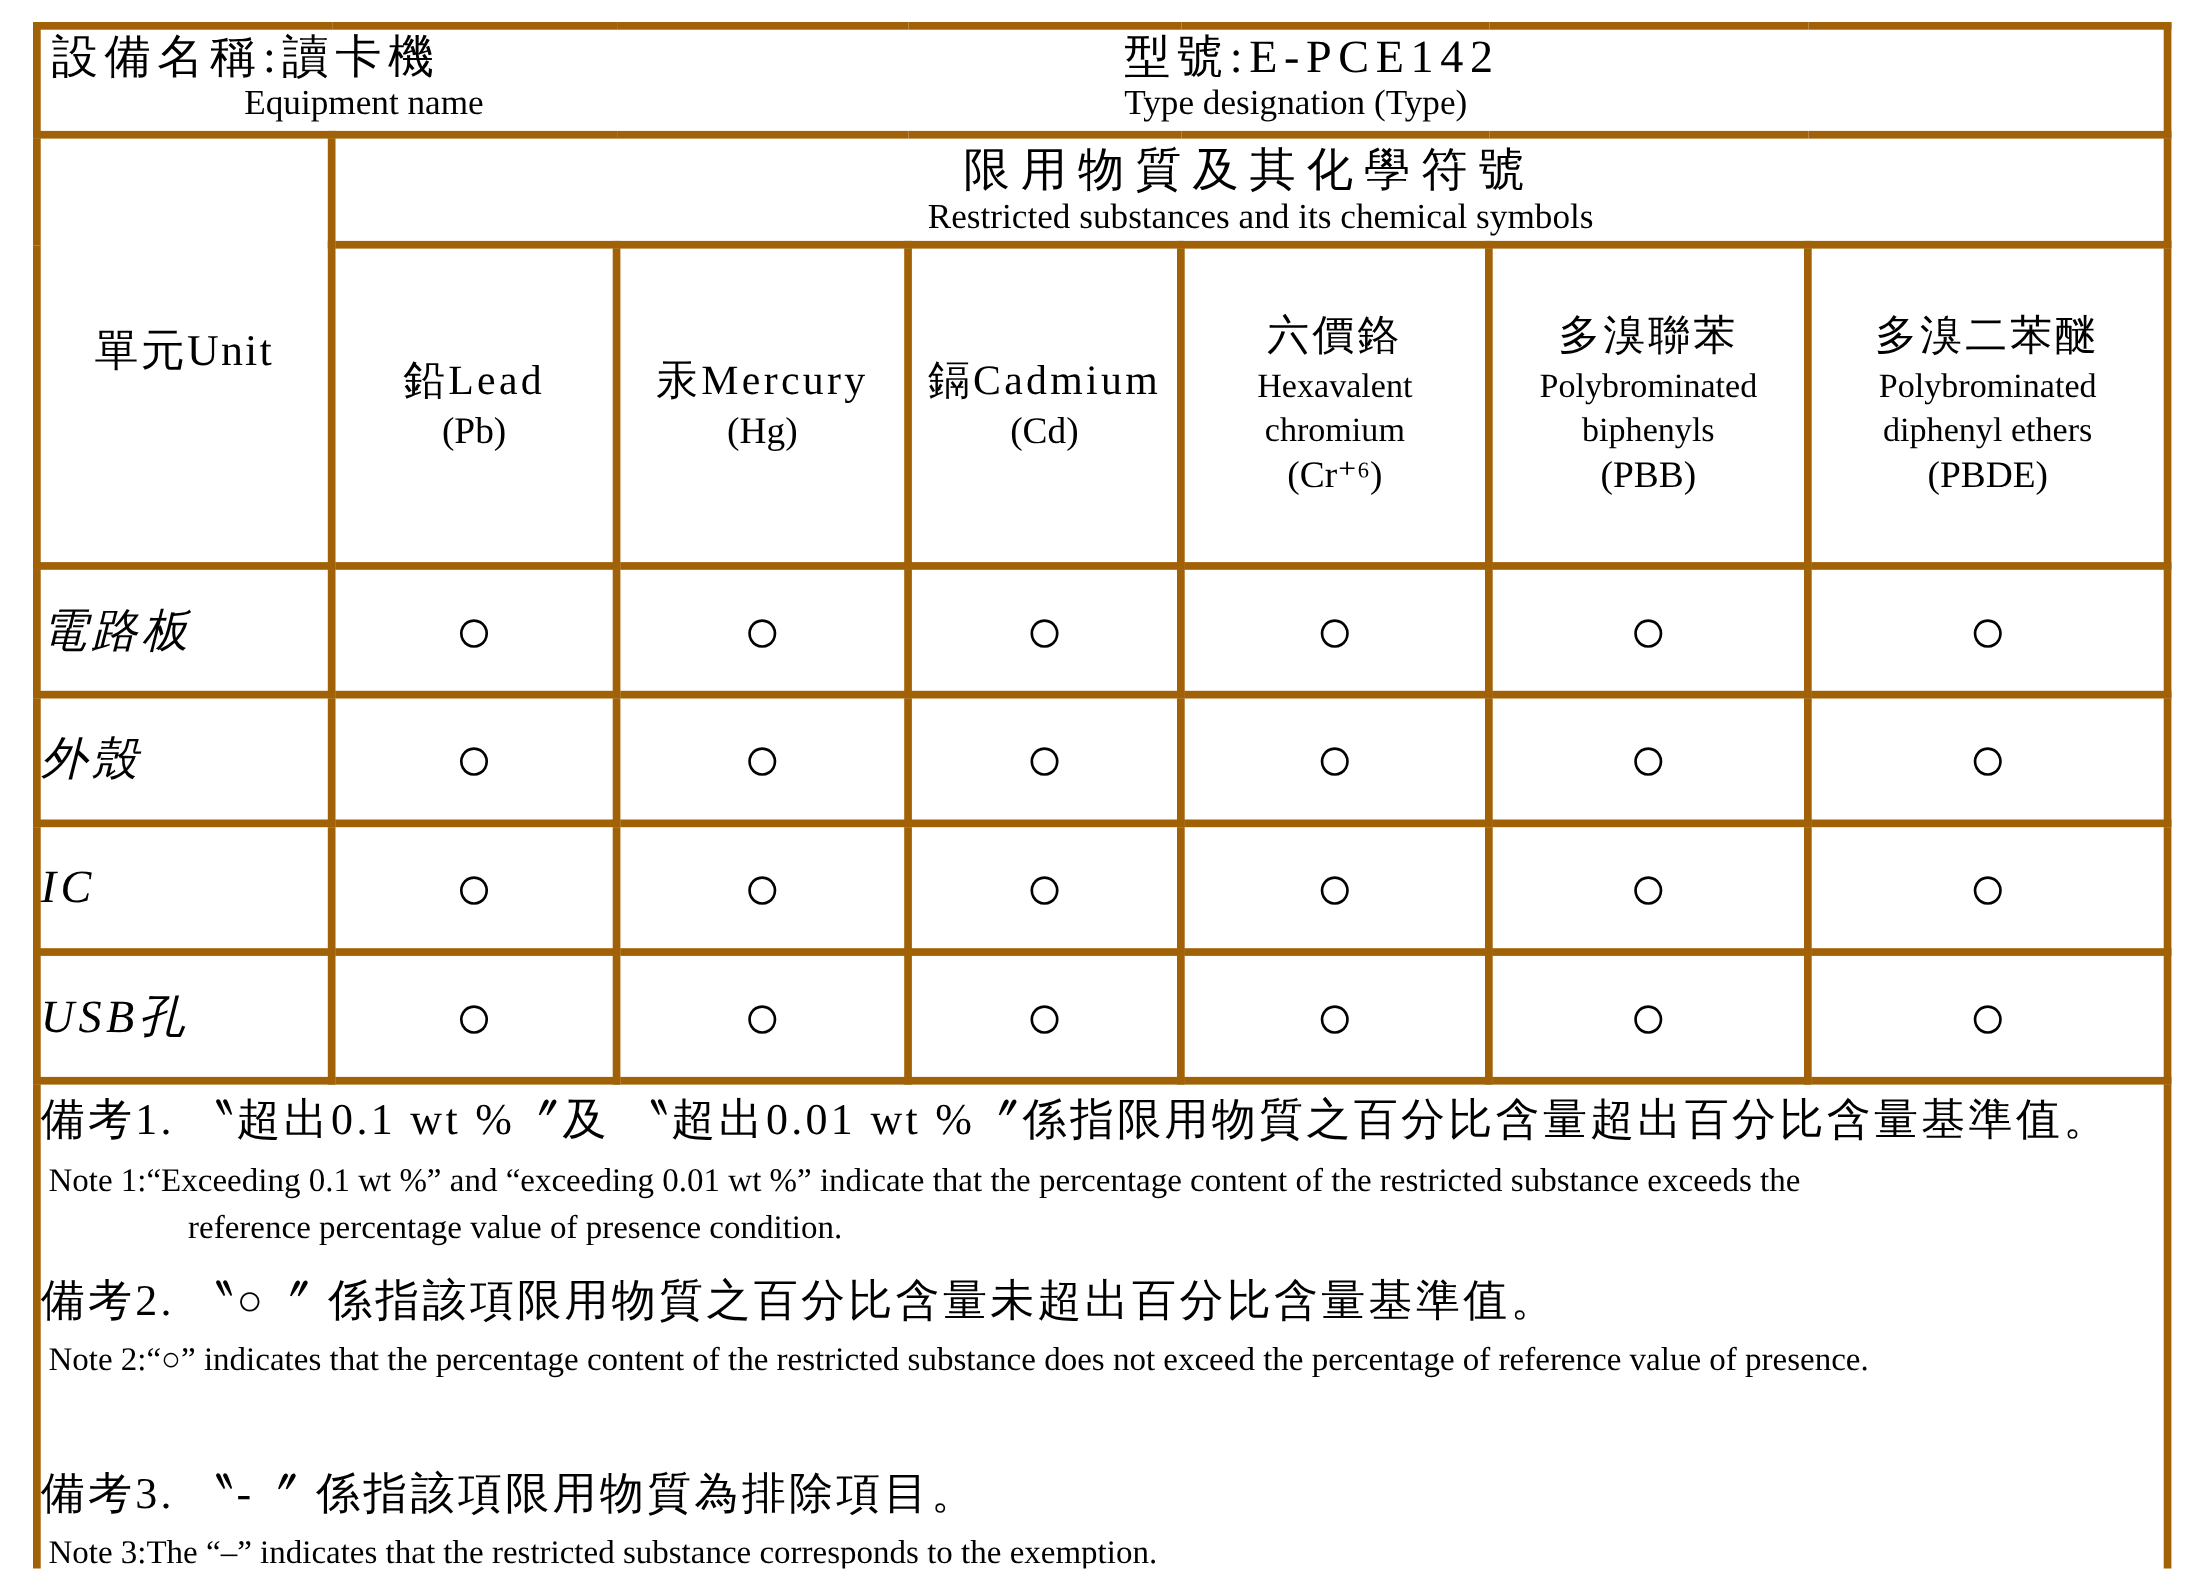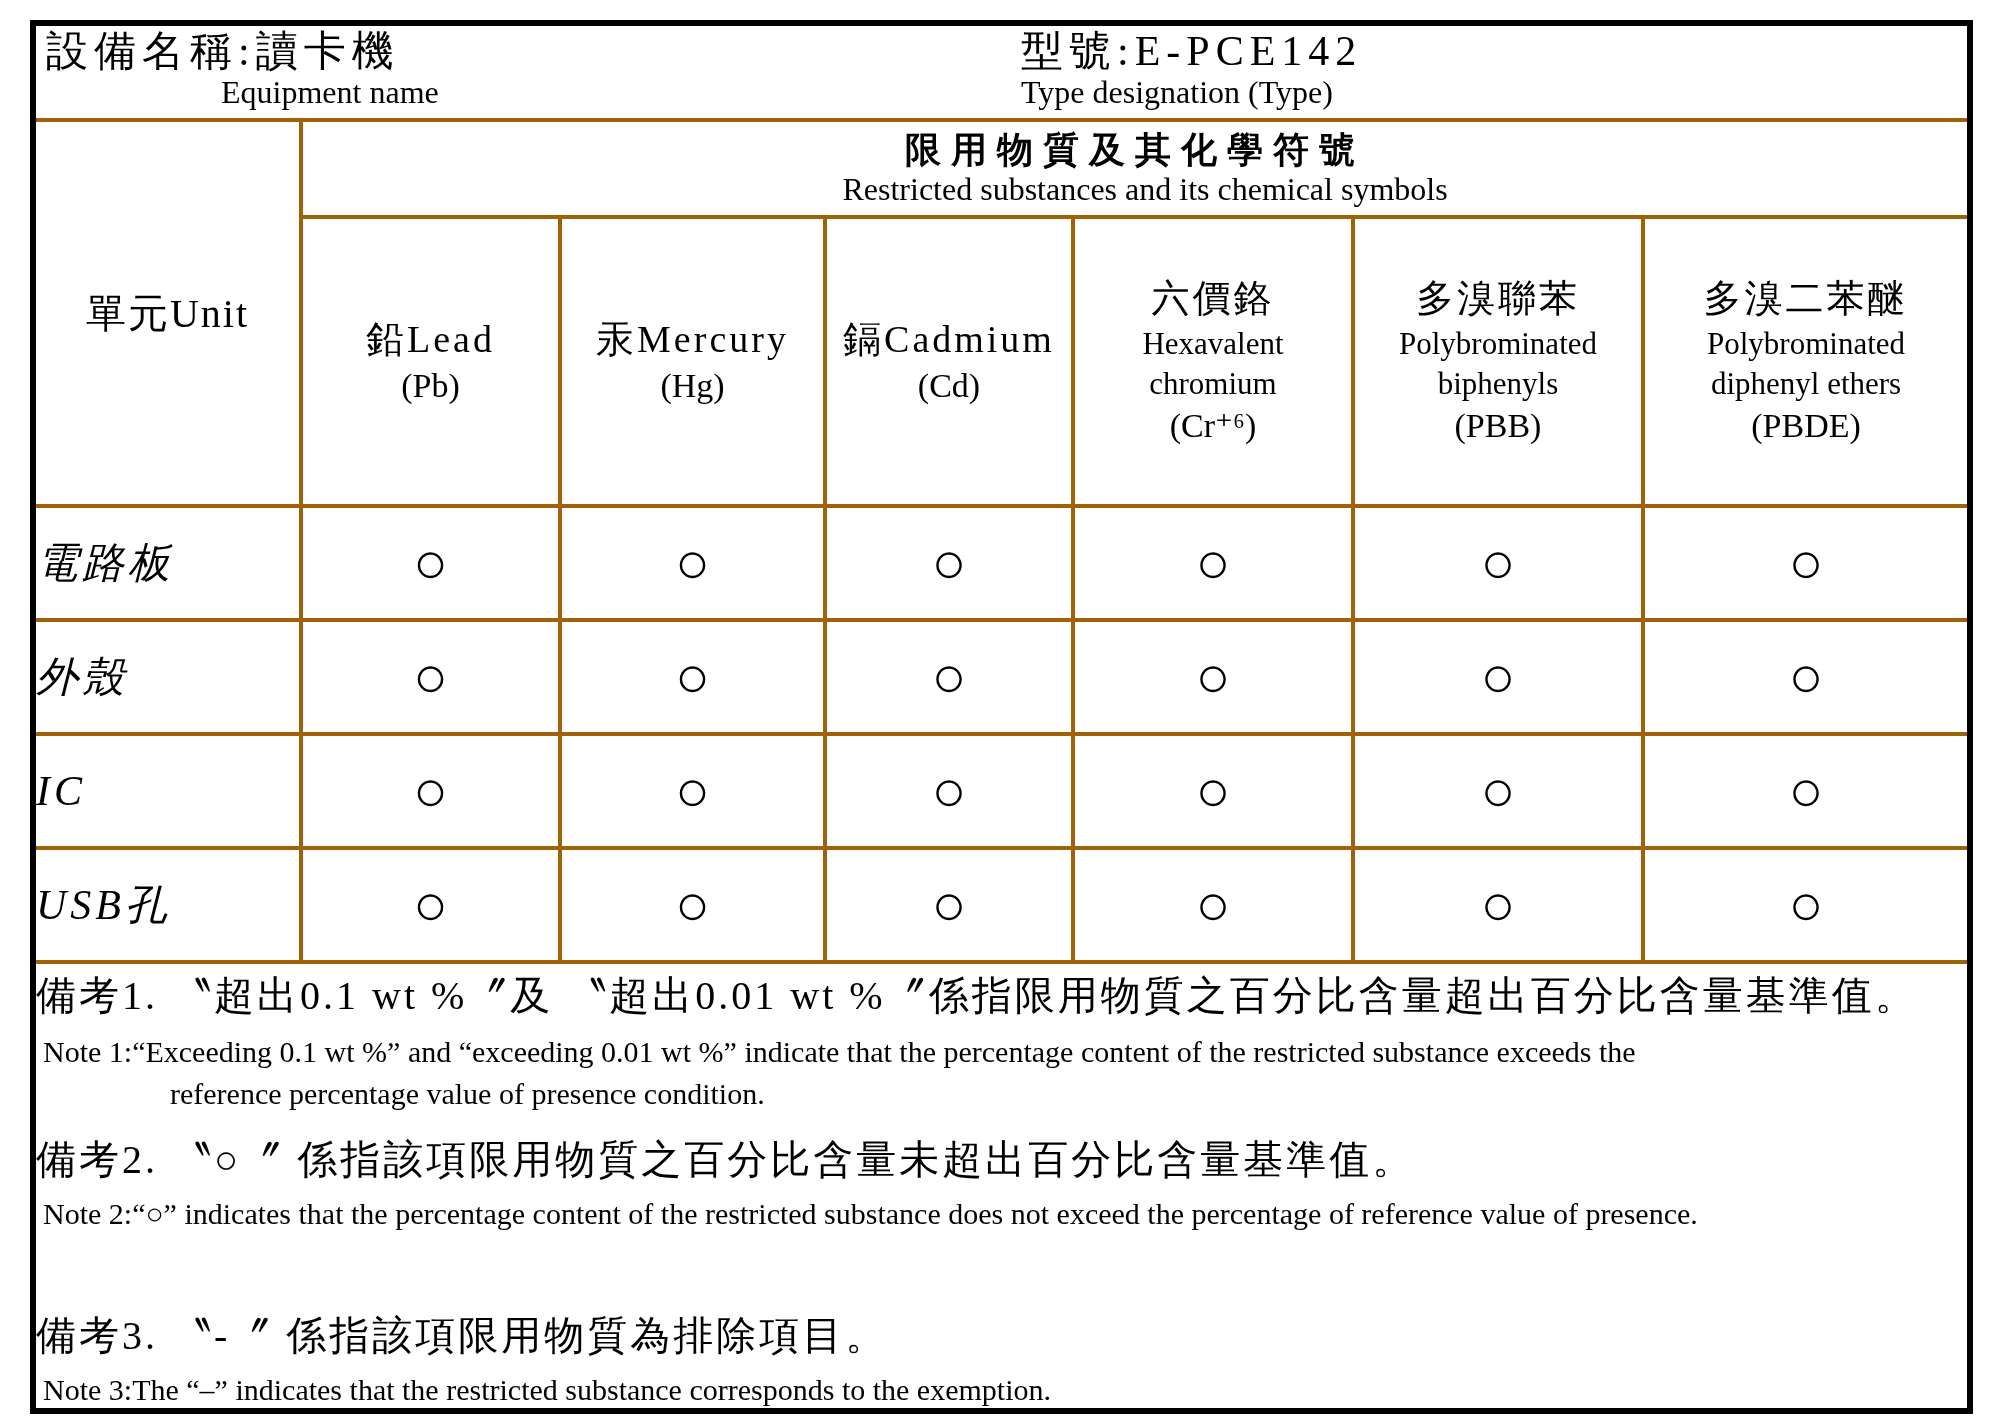--- a/index.html
+++ b/index.html
@@ -9,35 +9,35 @@
     color:#000;
     -webkit-font-smoothing:antialiased;
   }
   .sheet{position:relative;width:2001px;height:1426px;background:#fff;}
   table.rohs{
     position:absolute;left:30px;top:20px;
     width:1937px;height:1390px;
     border-collapse:collapse;table-layout:fixed;
     background:#fff;
   }
-  table.rohs td{border:4px solid #a16207;padding:0;vertical-align:middle;}
+  table.rohs td{border:7px solid #a16207;padding:0;vertical-align:middle;}
   table.rohs{border:6px solid #000;}
 
   
   td.equip-row{height:92px;position:relative;}
   .equip-block{position:absolute;left:10px;top:2px;}
   .type-block{position:absolute;left:985px;top:2px;}
   .zh-big{font-size:42px;letter-spacing:6px;line-height:1.1;white-space:nowrap;}
   .en-sub{font-size:32px;line-height:1.15;white-space:nowrap;}
   .equip-en{margin-left:175px;}
 
   
   td.unit-cell{text-align:center;font-size:40px;letter-spacing:2px;}
   td.subst-title{height:93px;text-align:center;vertical-align:middle;}
-  .subst-zh{font-size:36px;letter-spacing:10px;line-height:1.15;white-space:nowrap;font-weight:bold;}
+  .subst-zh{font-size:42px;letter-spacing:10px;line-height:1.15;white-space:nowrap;}
   .subst-en{font-size:32px;line-height:1.1;white-space:nowrap;padding-left:20px;}
 
   
   td.colhead{height:285px;text-align:center;vertical-align:middle;}
   .col-zh{font-size:38px;letter-spacing:3px;line-height:1.3;white-space:nowrap;}
   .col-en{font-size:31px;line-height:1.3;white-space:nowrap;}
   .col-sym{font-size:34px;line-height:1.3;white-space:nowrap;}
   .sym-gap{}
 
   

